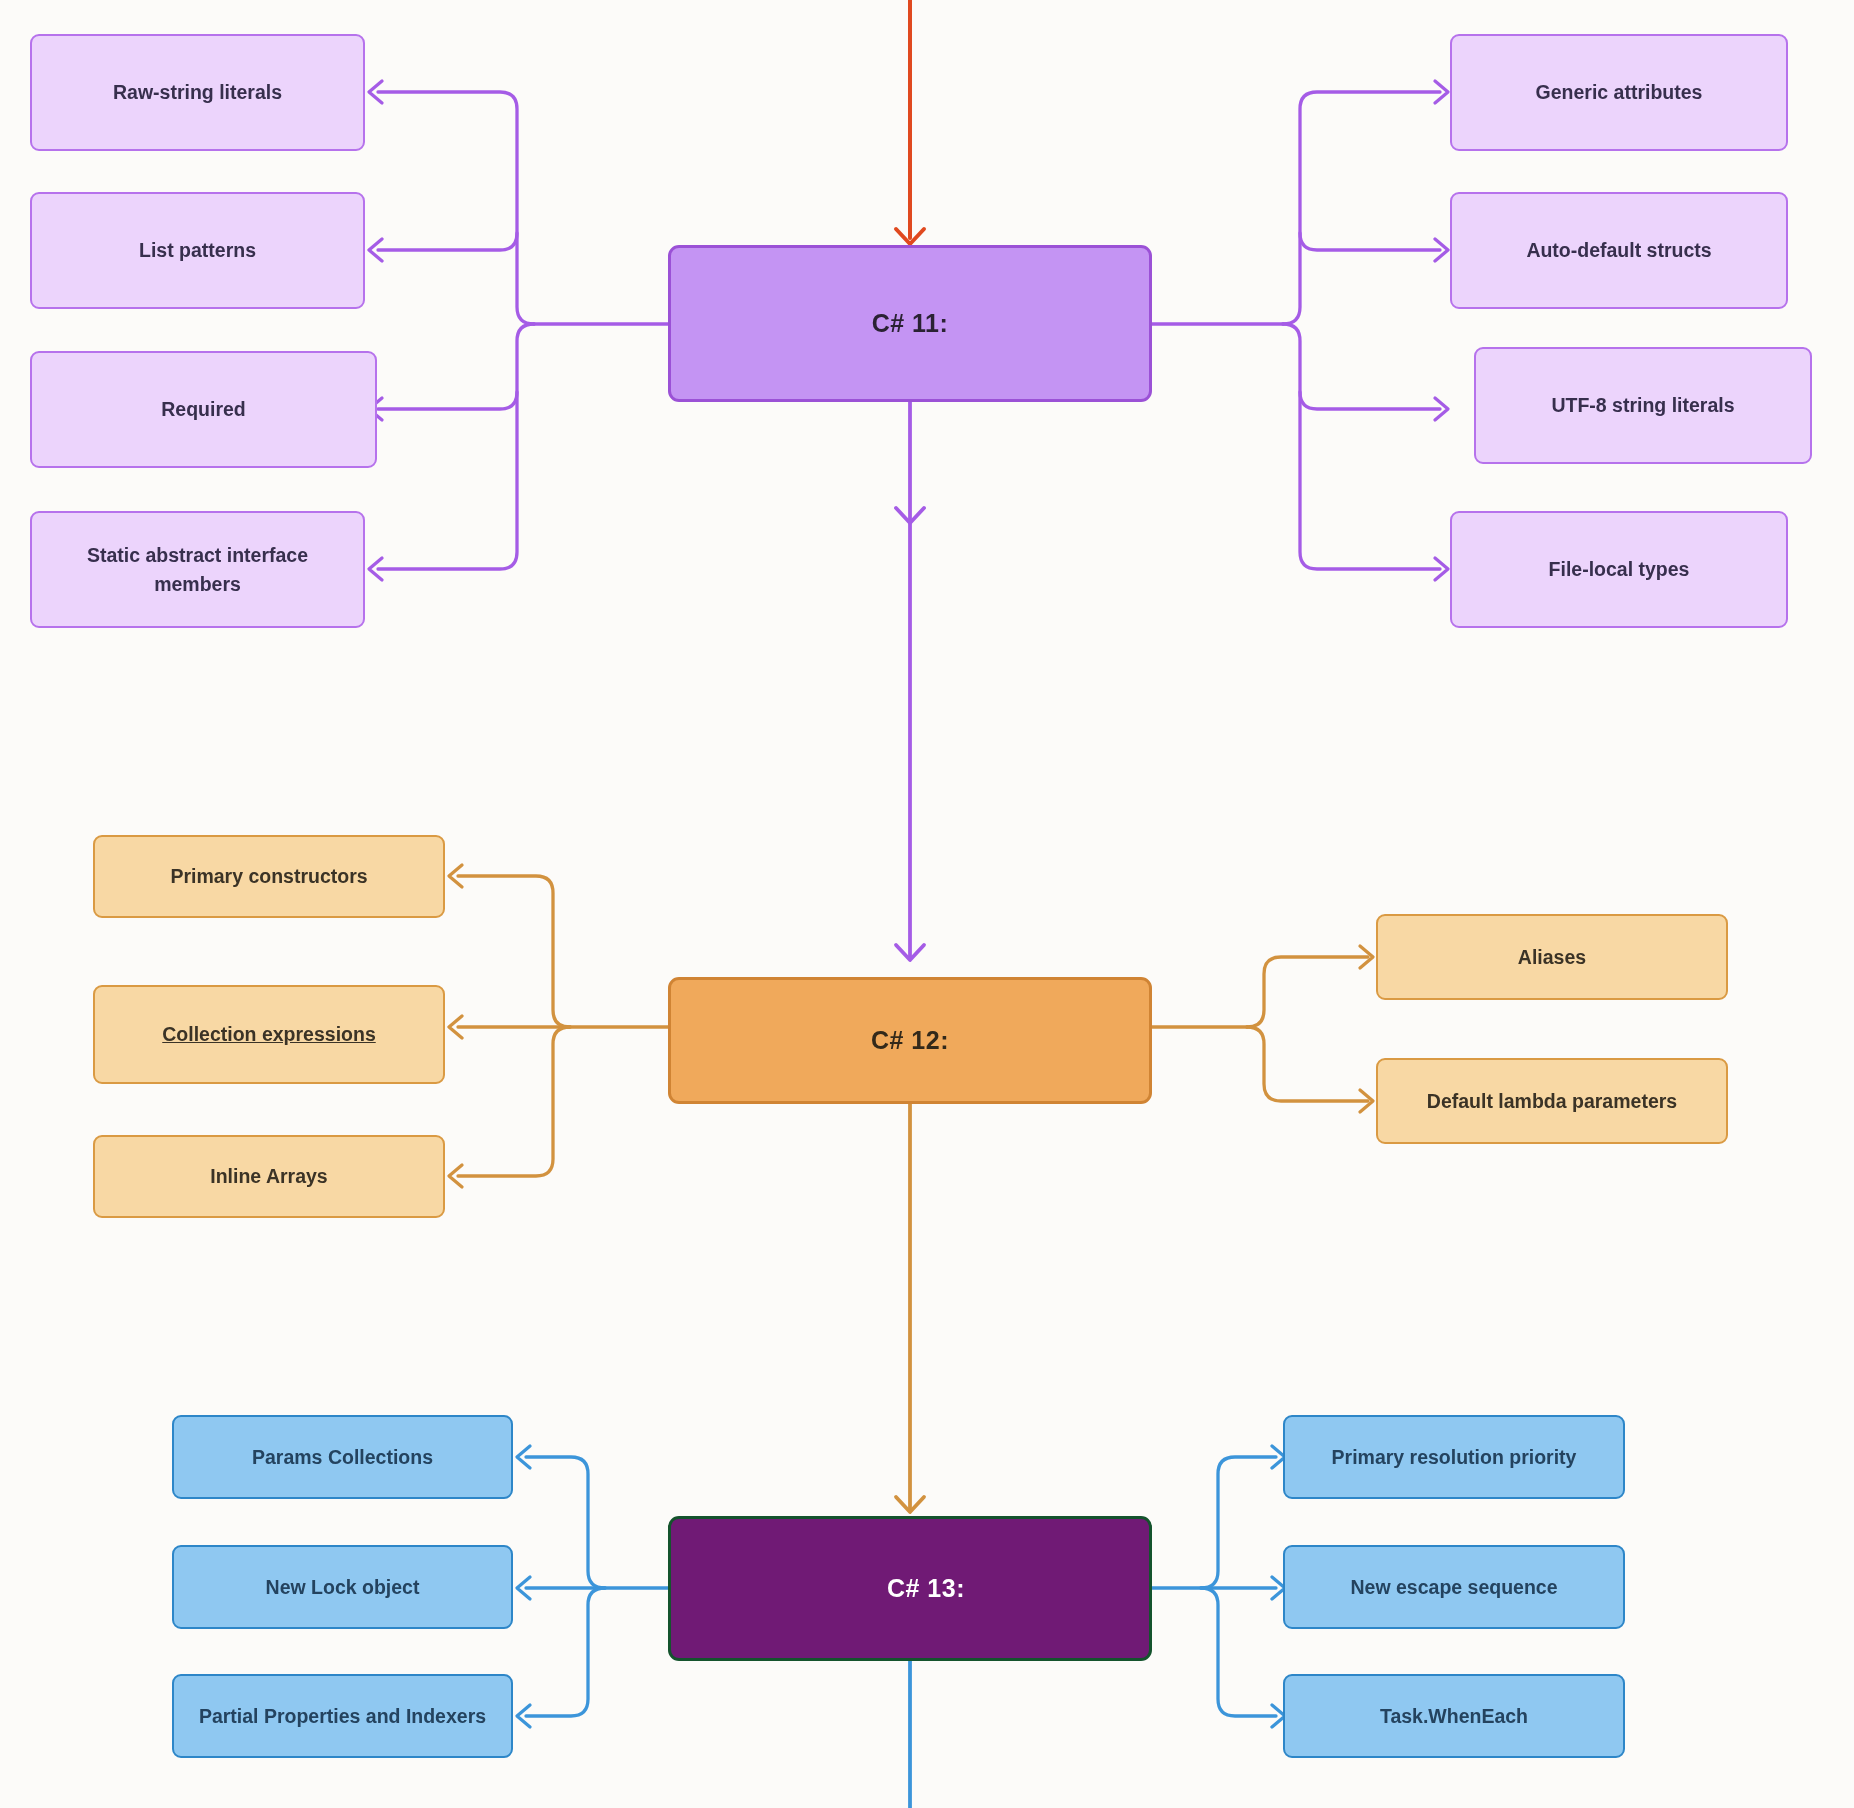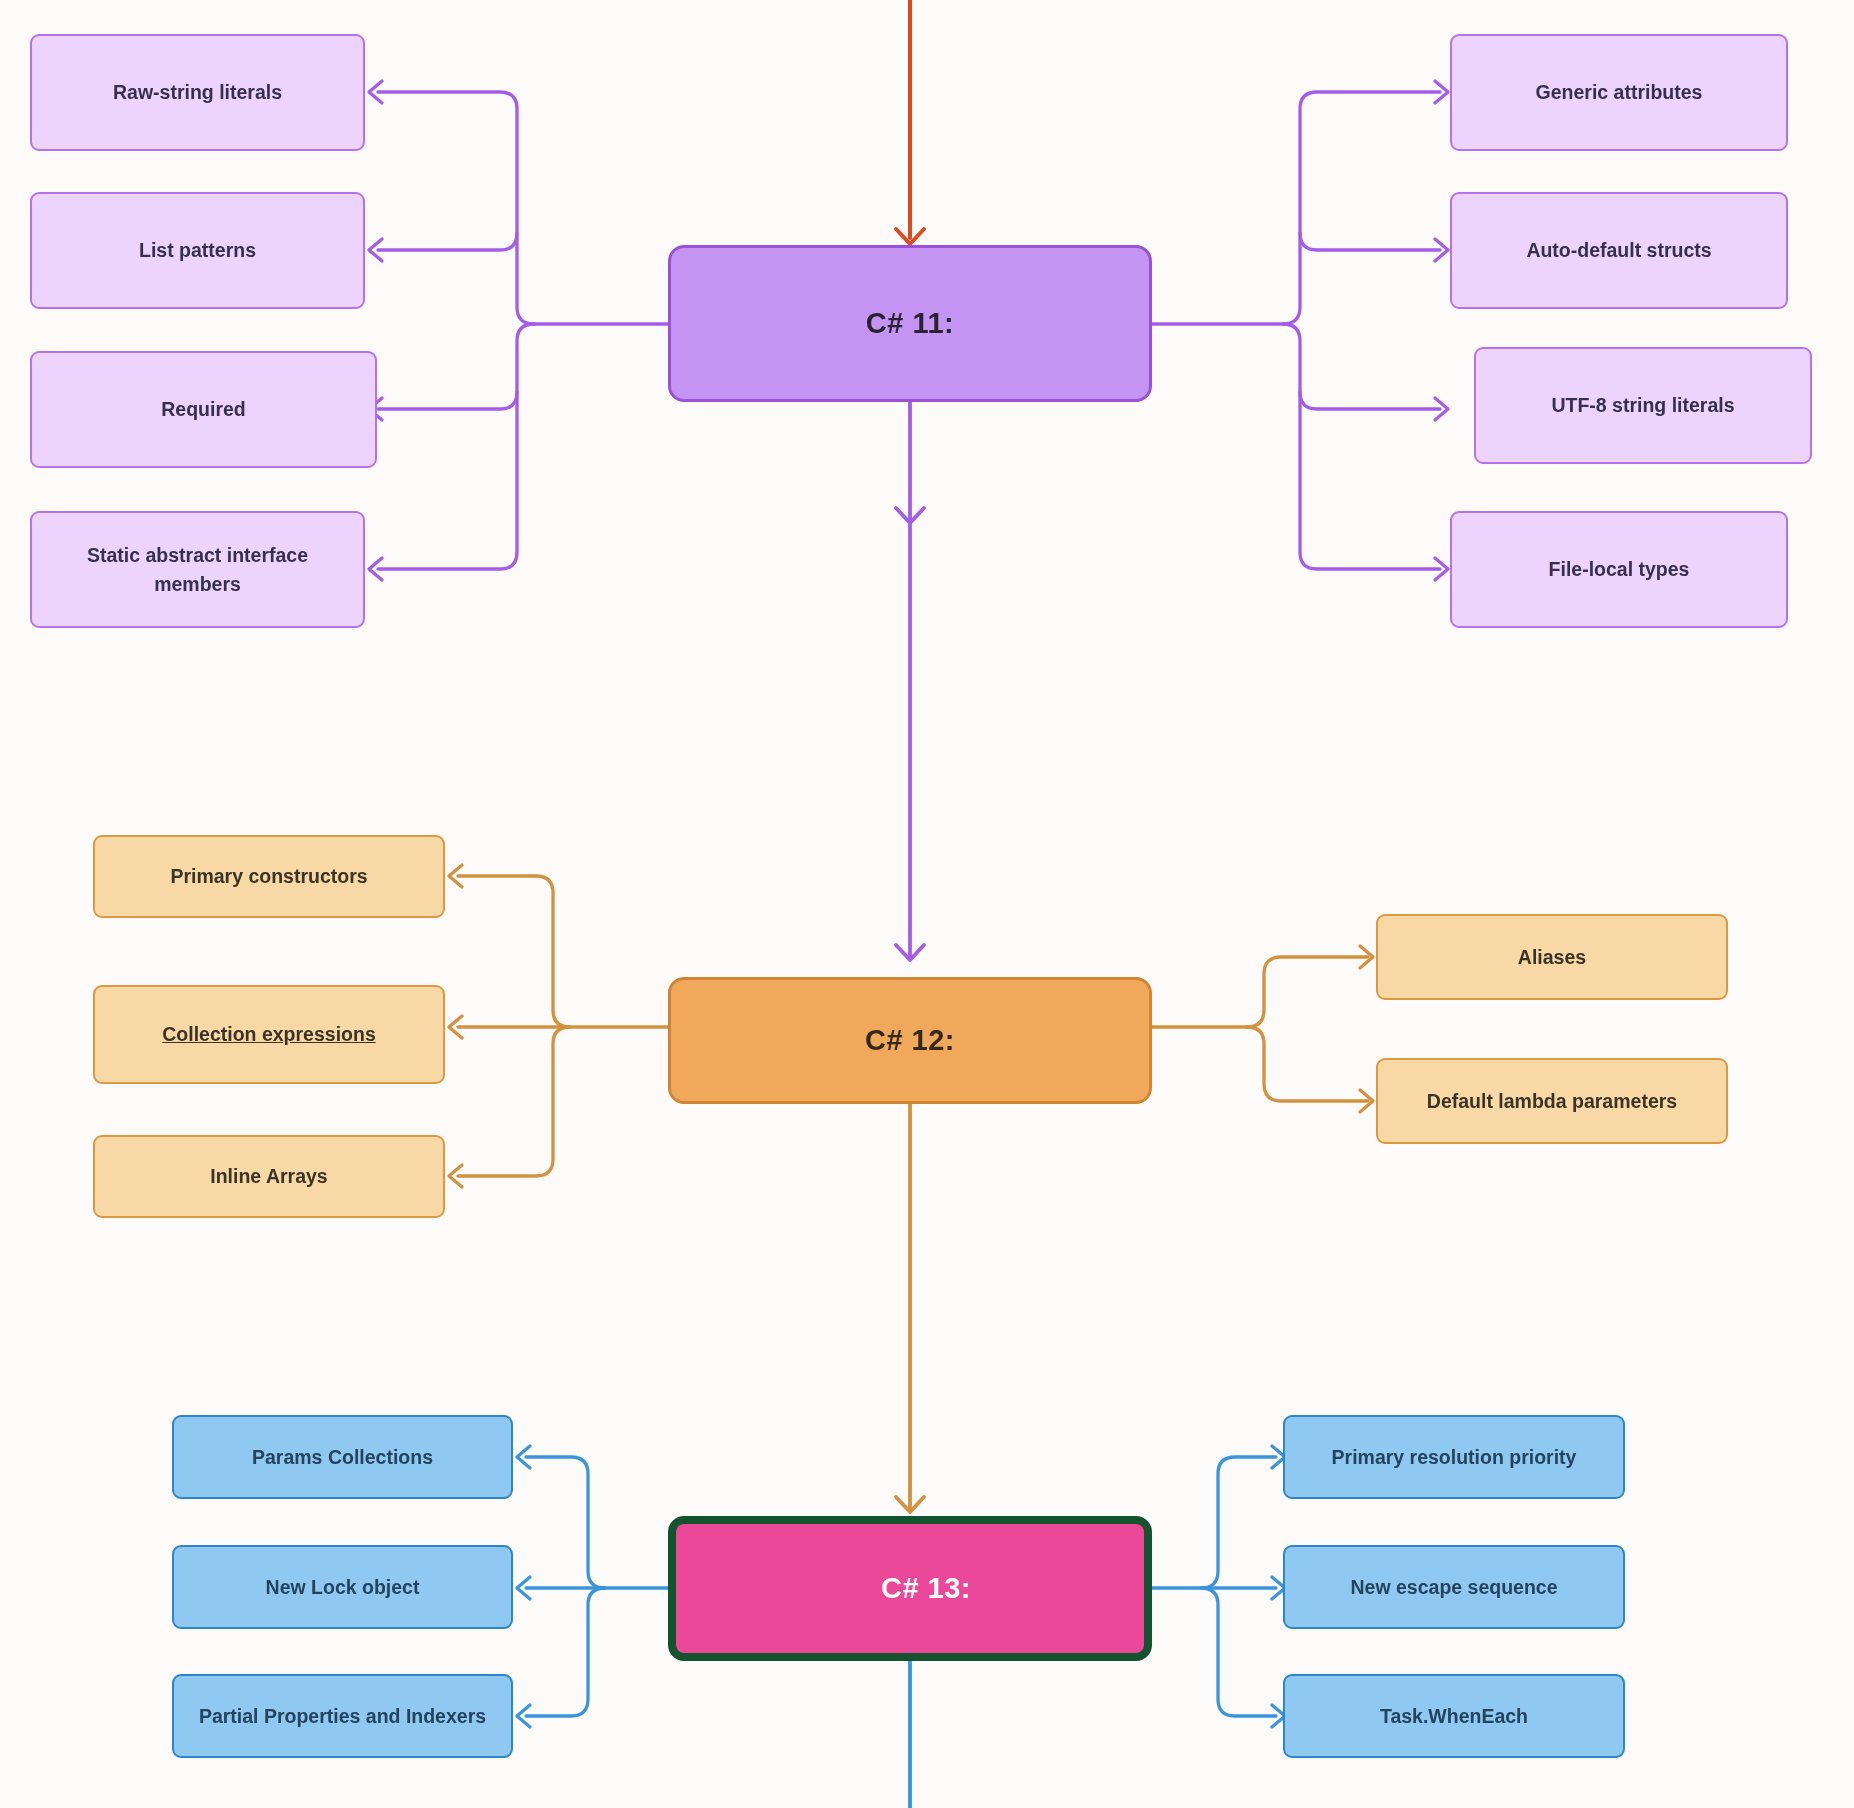--- a/index.html
+++ b/index.html
@@ -2,30 +2,30 @@
 <html><head>
 <meta charset="utf-8">
 <style>
   html,body{margin:0;padding:0;background:#fcfbf9;}
   body{font-family:"Liberation Sans","DejaVu Sans",sans-serif;}
   #canvas{position:relative;width:1854px;height:1808px;background:#fcfbf9;overflow:hidden;}
   #wires{position:absolute;left:0;top:0;z-index:0;}
   .node{position:absolute;z-index:1;display:flex;align-items:center;justify-content:center;
         text-align:center;box-sizing:border-box;font-weight:bold;}
   .feat{font-size:19.5px;border-radius:9px;padding:4px 20px;line-height:1.45;}
-  .center-node{font-size:29px;border-radius:16px;letter-spacing:.5px;}
+  .center-node{font-size:25px;border-radius:11px;letter-spacing:.5px;}
   
   .feat-purple{background:#ecd4fc;border:2.5px solid #b672ec;color:#372f4d;}
   .node-purple{background:#c494f3;border:3px solid #9b51d6;color:#2a2233;}
   
   .feat-orange{background:#f8d8a4;border:2.5px solid #da9a43;color:#3b3326;}
   .node-orange{background:#f0a95b;border:3px solid #d08434;color:#33291a;}
   
   .feat-blue{background:#8fc8f1;border:2.5px solid #2d86c8;color:#24435f;}
-  .node-blue{background:#ec4899;border:8px solid #14532d;color:#ffffff;padding-left:32px;}
+  .node-blue{background:#701a75;border:3px solid #14532d;color:#ffffff;padding-left:32px;}
 </style>
 </head>
 <body>
 
 <div id="canvas">
 
   <svg id="wires" width="1854" height="1808" viewBox="0 0 1854 1808" fill="none" stroke-linecap="round" stroke-linejoin="round">
 
     <g stroke="#e0491f" stroke-width="4">
       <path d="M910 0 V238"></path>

